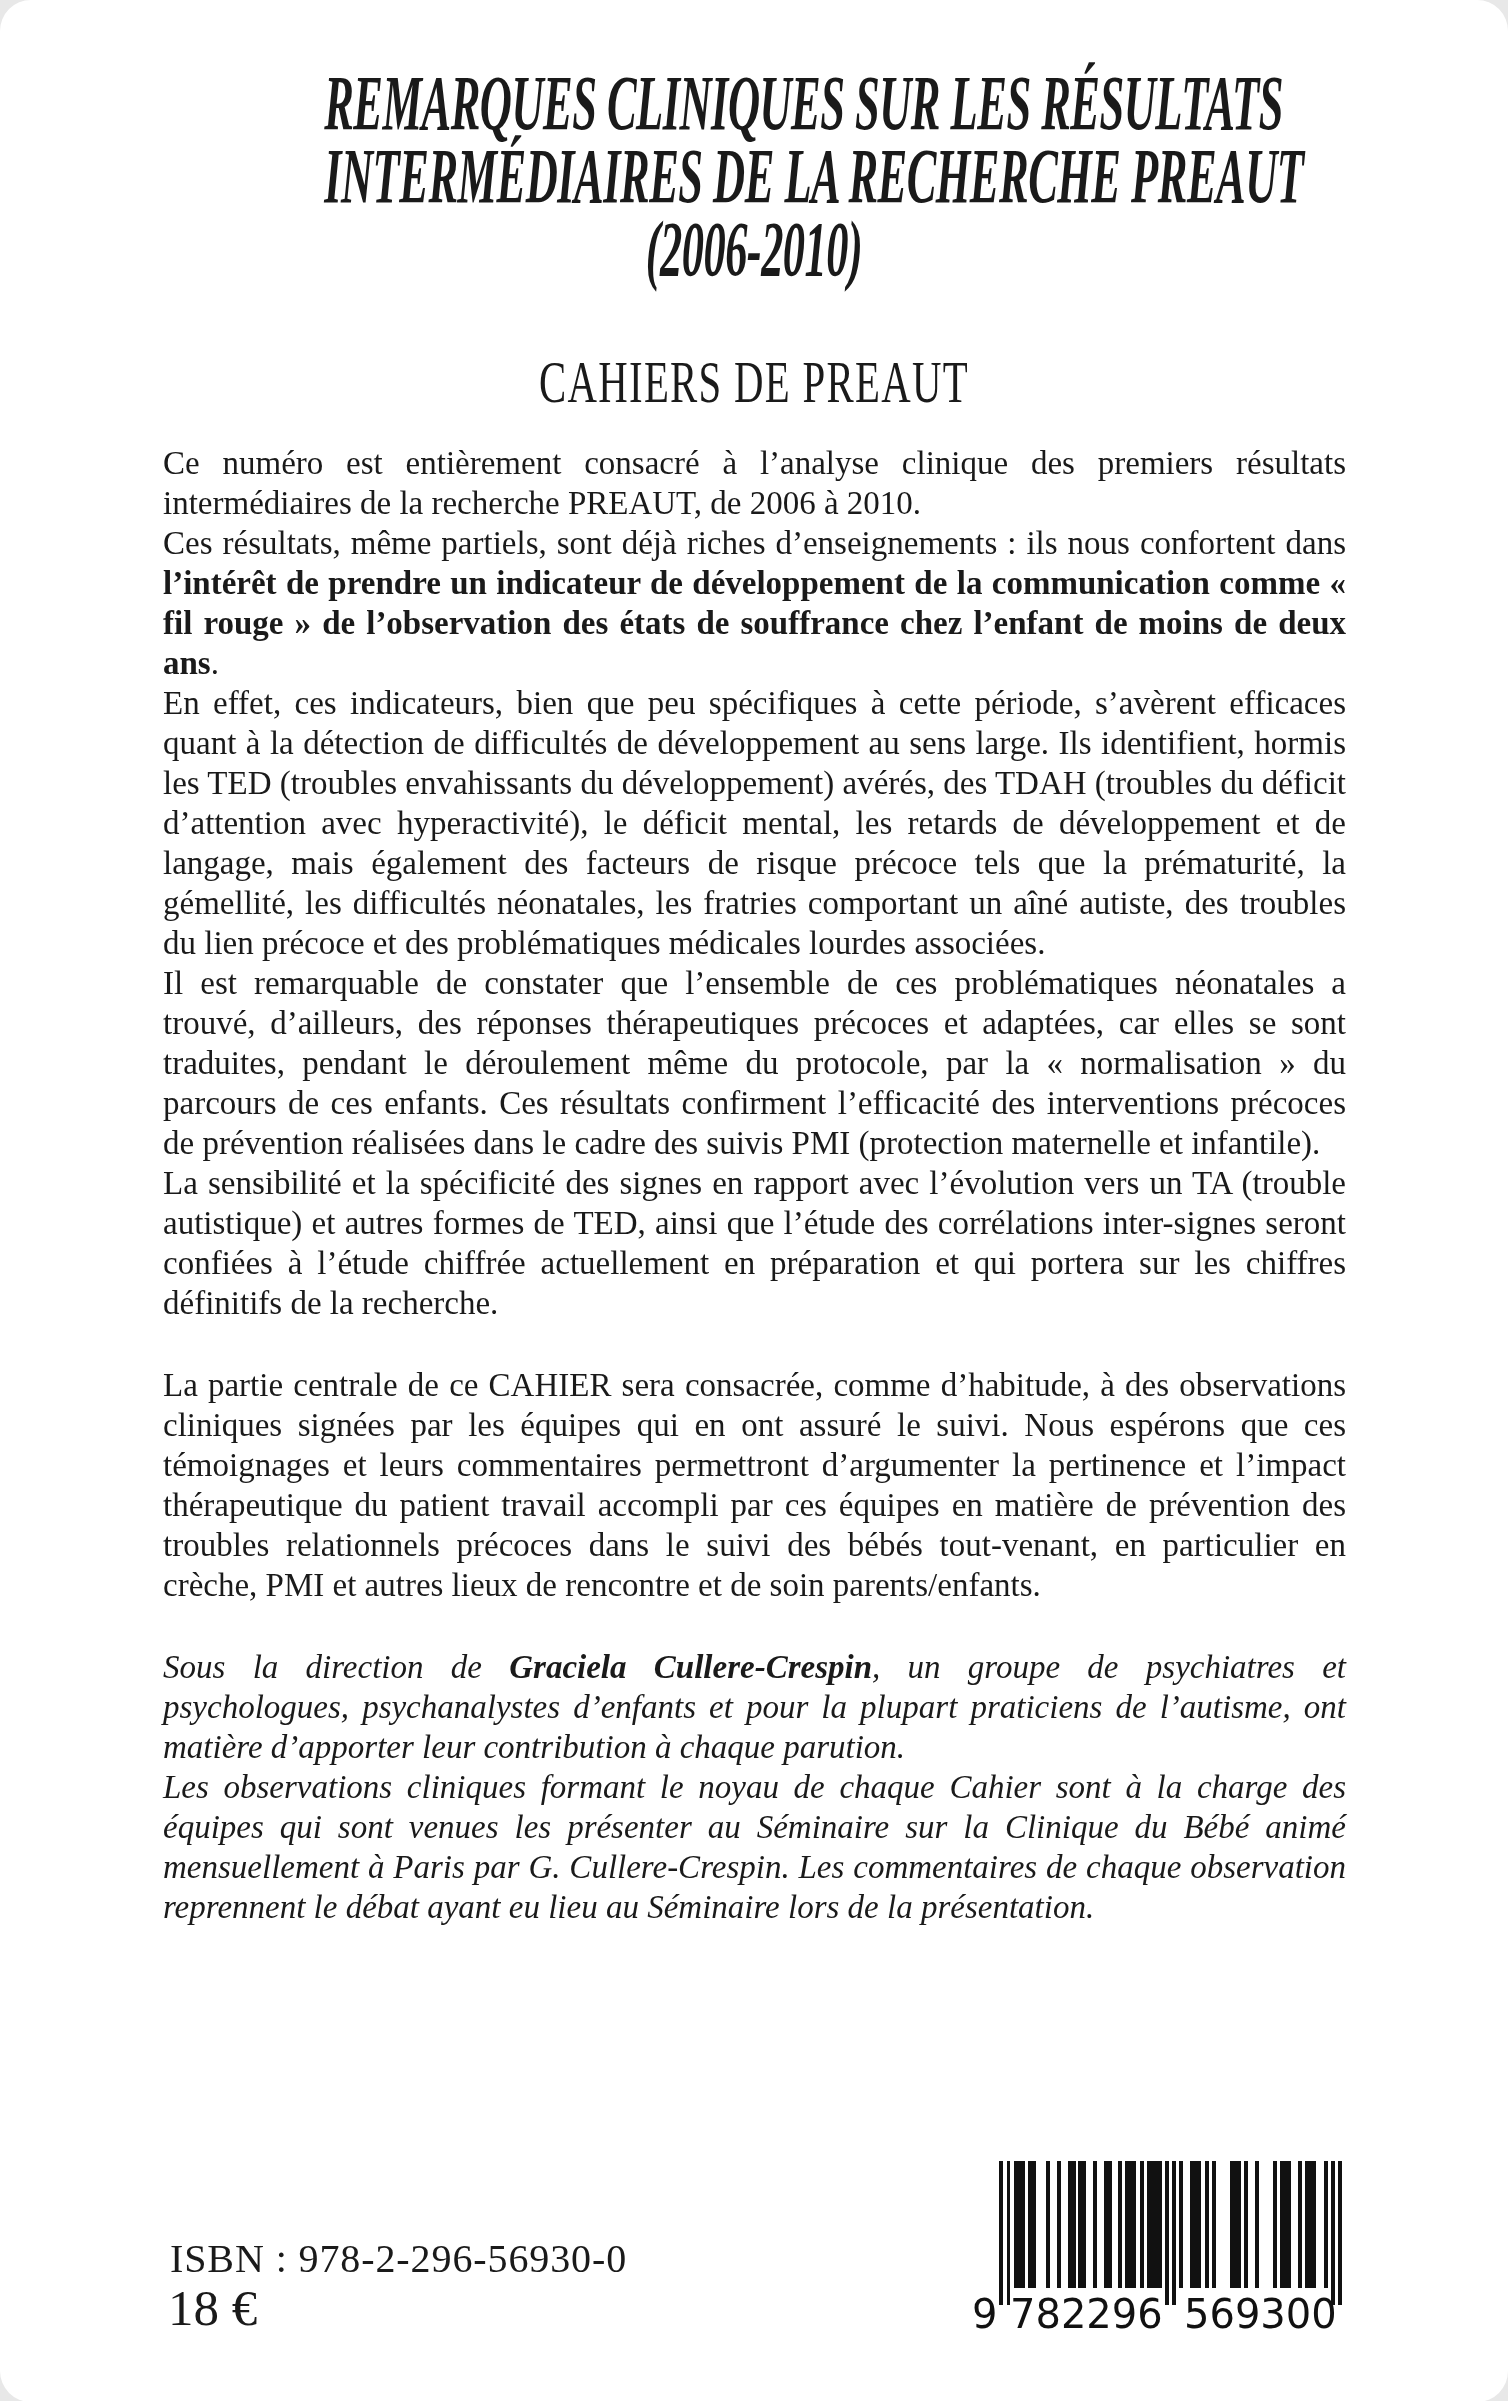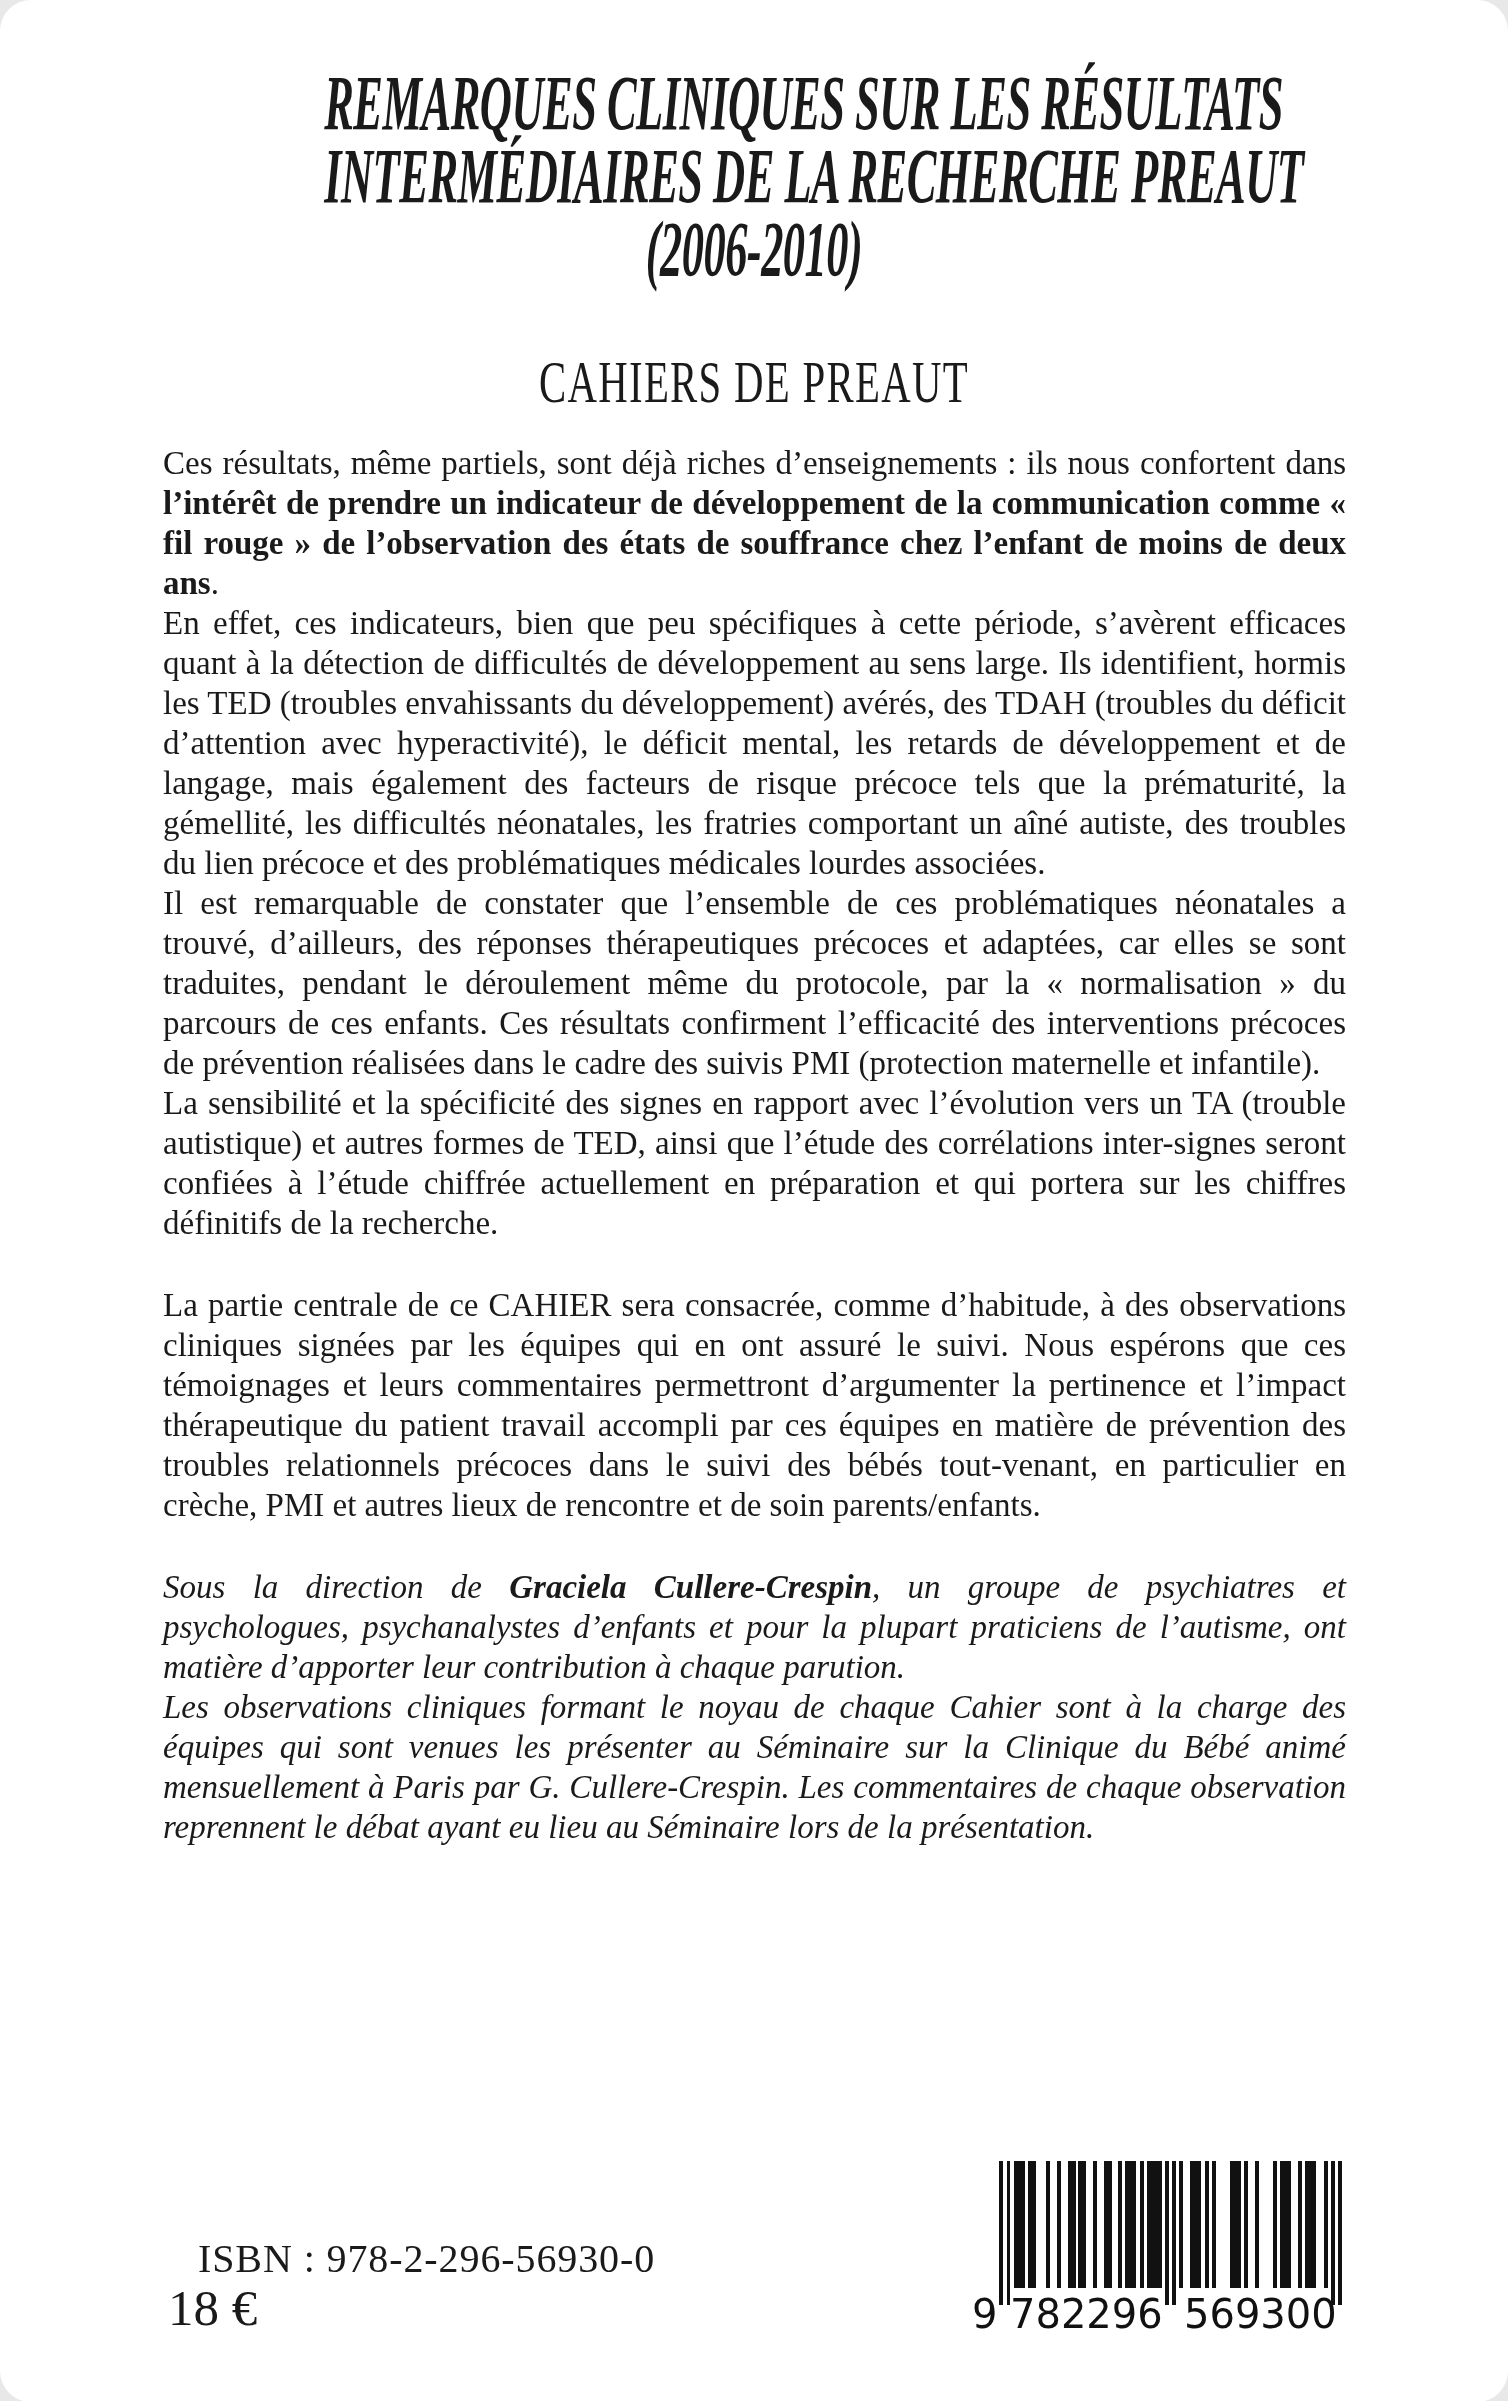--- a/index.html
+++ b/index.html
@@ -36,21 +36,20 @@
     text-align:justify;
   }
   .body-block p { margin:0; }
   .gap-before { margin-top:42px !important; }
   .credits p { font-style:italic; }
   .bold-seg { font-weight:bold; }
   .isbn {
     position:absolute; left:170px; top:2239px;
     font-size:40px; line-height:40px;
     letter-spacing:0.9px;
-    margin-left:28px;
   }
   .price {
     position:absolute; left:168px; top:2283px;
     font-size:51px; line-height:51px;
   }
   .barcode {
     position:absolute; left:972px; top:2161px;
     width:379px; height:180px;
   }
   #barcode-bars { position:absolute; left:27.4px; top:0; width:351px; height:151px; }
@@ -73,20 +72,21 @@
 
   <div class="title">
     <div>REMARQUES CLINIQUES SUR LES RÉSULTATS</div>
     <div>INTERMÉDIAIRES DE LA RECHERCHE PREAUT</div>
     <div>(2006-2010)</div>
   </div>
 
   <div class="subtitle">CAHIERS DE PREAUT</div>
 
   <div class="body-block">
+    <p>Ce numéro est entièrement consacré à l’analyse clinique des premiers résultats intermédiaires de la recherche PREAUT, de 2006 à 2010.</p>
     <p><span>Ces résultats, même partiels, sont déjà riches d’enseignements : ils nous confortent dans </span><span class="bold-seg">l’intérêt de prendre un indicateur de développement de la communication comme « fil rouge » de l’observation des états de souffrance chez l’enfant de moins de deux ans</span><span>.</span></p>
     <p>En effet, ces indicateurs, bien que peu spécifiques à cette période, s’avèrent efficaces quant à la détection de difficultés de développement au sens large. Ils identifient, hormis les TED (troubles envahissants du développement) avérés, des TDAH (troubles du déficit d’attention avec hyperactivité), le déficit mental, les retards de développement et de langage, mais également des facteurs de risque précoce tels que la prématurité, la gémellité, les difficultés néonatales, les fratries comportant un aîné autiste, des troubles du lien précoce et des problématiques médicales lourdes associées.</p>
     <p>Il est remarquable de constater que l’ensemble de ces problématiques néonatales a trouvé, d’ailleurs, des réponses thérapeutiques précoces et adaptées, car elles se sont traduites, pendant le déroulement même du protocole, par la « normalisation » du parcours de ces enfants. Ces résultats confirment l’efficacité des interventions précoces de prévention réalisées dans le cadre des suivis PMI (protection maternelle et infantile).</p>
     <p>La sensibilité et la spécificité des signes en rapport avec l’évolution vers un TA (trouble autistique) et autres formes de TED, ainsi que l’étude des corrélations inter-signes seront confiées à l’étude chiffrée actuellement en préparation et qui portera sur les chiffres définitifs de la recherche.</p>
     <p class="gap-before">La partie centrale de ce CAHIER sera consacrée, comme d’habitude, à des observations cliniques signées par les équipes qui en ont assuré le suivi. Nous espérons que ces témoignages et leurs commentaires permettront d’argumenter la pertinence et l’impact thérapeutique du patient travail accompli par ces équipes en matière de prévention des troubles relationnels précoces dans le suivi des bébés tout-venant, en particulier en crèche, PMI et autres lieux de rencontre et de soin parents/enfants.</p>
     <div class="credits">
       <p class="gap-before"><span>Sous la direction de </span><span class="bold-seg">Graciela Cullere-Crespin</span><span>, un groupe de psychiatres et psychologues, psychanalystes d’enfants et pour la plupart praticiens de l’autisme, ont matière d’apporter leur contribution à chaque parution.</span></p>
       <p>Les observations cliniques formant le noyau de chaque Cahier sont à la charge des équipes qui sont venues les présenter au Séminaire sur la Clinique du Bébé animé mensuellement à Paris par G. Cullere-Crespin. Les commentaires de chaque observation reprennent le débat ayant eu lieu au Séminaire lors de la présentation.</p>
     </div>
   </div>

